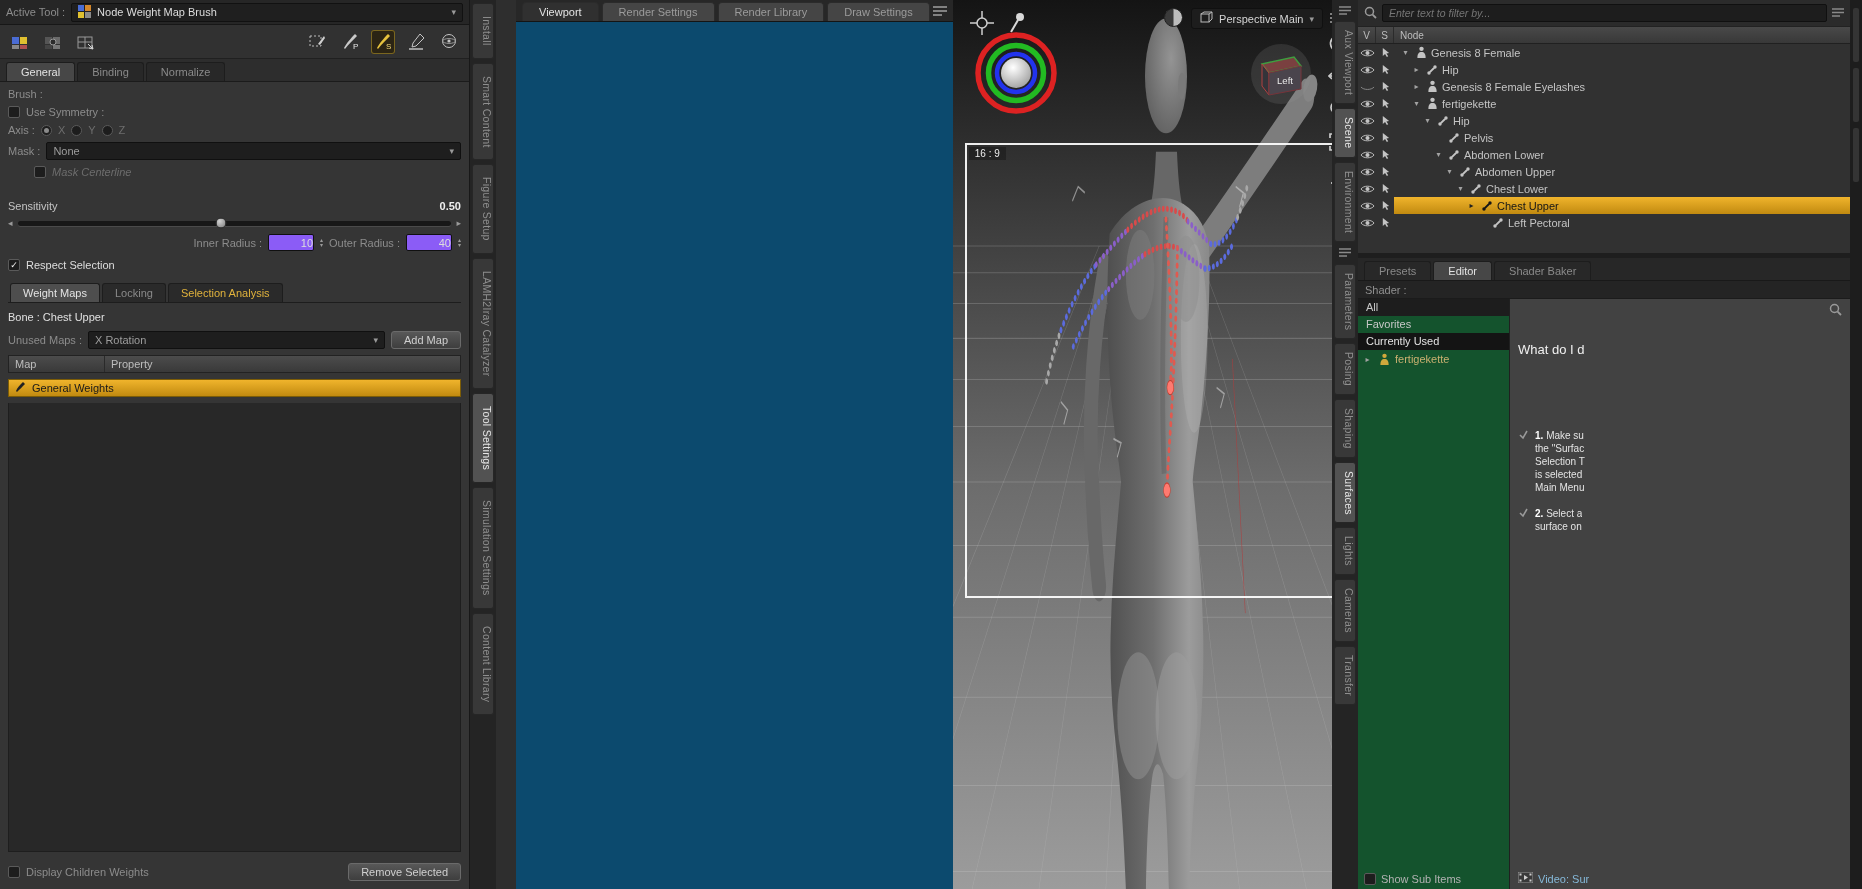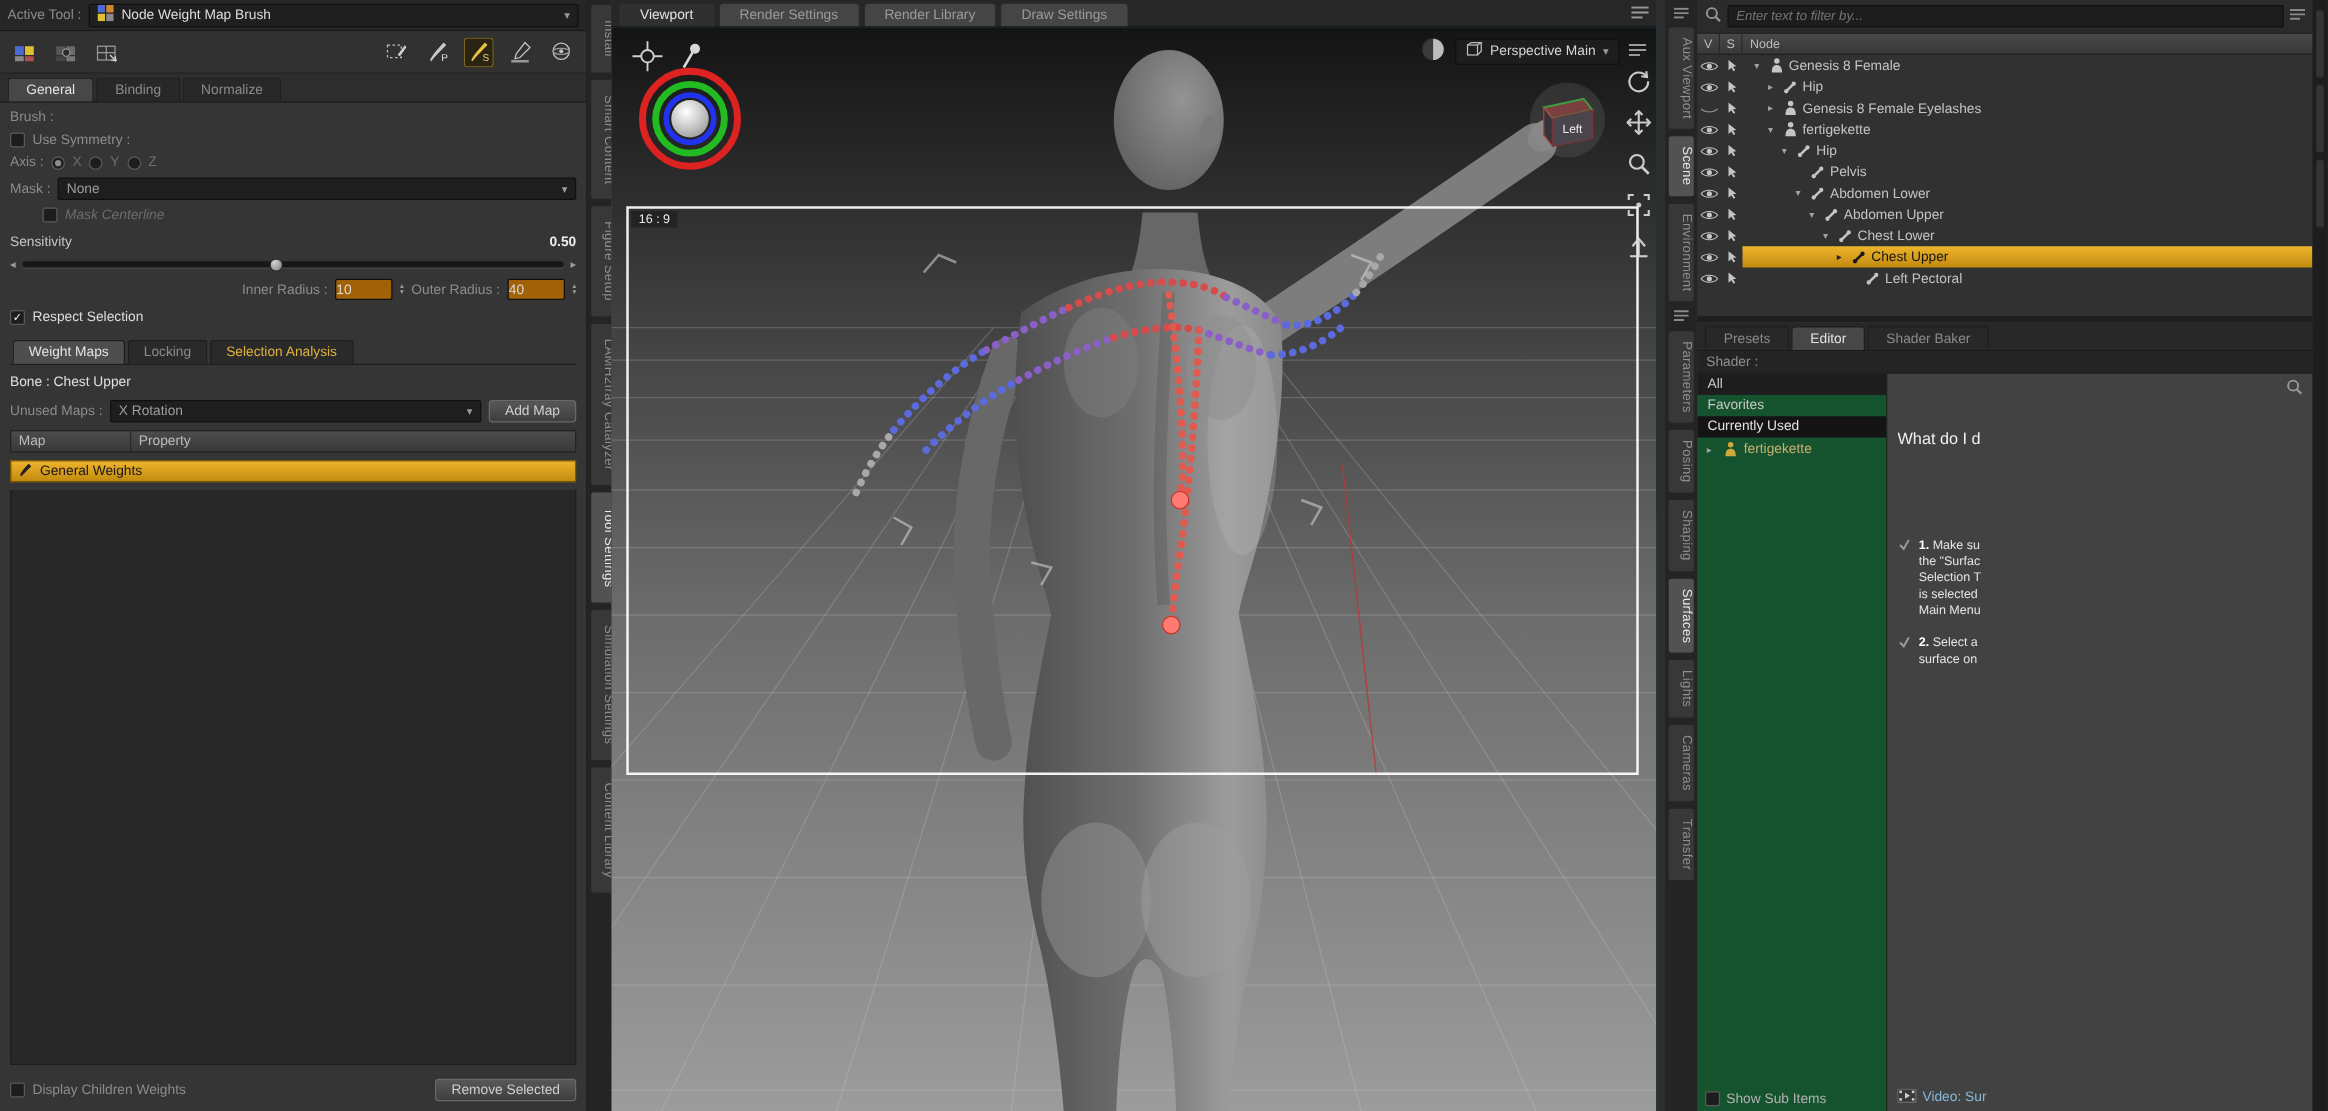--- a/index.html
+++ b/index.html
@@ -31,21 +31,21 @@
   .dim2{color:#6d6d6d}
   .dd{flex:1;display:flex;align-items:center;height:18px;background:#1e1e1e;border:1px solid #101010;border-radius:2px;padding:0 6px;color:#9d9d9d;cursor:pointer}
   .indent20{width:20px;flex:none}
   .sens-head{display:flex;align-items:center}
   .sens-val{margin-left:auto;color:#efefef;font-weight:bold}
   .slider-row{display:flex;align-items:center;gap:5px}
   .sl-arrow{color:#9a9a9a;font-size:9px;cursor:pointer}
   .sl-track{flex:1;height:5px;background:#171717;border-radius:3px;position:relative;box-shadow:0 1px 0 #4a4a4a}
   .sl-handle{position:absolute;top:50%;left:47%;width:11px;height:11px;background:radial-gradient(circle at 35% 30%,#d2d2d2,#7b7b7b);border-radius:50%;transform:translate(-50%,-50%);border:1px solid #2c2c2c;cursor:pointer}
   .radius-row{display:flex;align-items:center;gap:6px;justify-content:flex-end}
-  .numf{width:46px;height:17px;background:#a16207;border:1px solid #101010;border-radius:2px;color:#ddd;text-align:left;line-height:16px}
+  .numf{width:46px;height:17px;background:#8b5cf6;border:1px solid #101010;border-radius:2px;color:#ddd;text-align:right;line-height:16px}
   .spin{display:flex;flex-direction:column;font-size:6px;color:#9a9a9a;line-height:5px;cursor:pointer}
   .wtabs{display:flex;gap:2px;margin-top:6px;border-bottom:1px solid #1d1d1d;padding:0 0 0 2px}
   .wtab{padding:3px 12px;background:#2a2a2a;color:#8a8a8a;border:1px solid #1d1d1d;border-bottom:none;border-radius:3px 3px 0 0;cursor:pointer}
   .wtab.active{background:#4e4e4e;color:#e3e3e3}
   .wtab.yellow{color:#e0b23c}
   .bone-lbl{color:#e0e0e0;padding:2px 0}
   .btn{background:linear-gradient(#585858,#3e3e3e);border:1px solid #6a6a6a;border-radius:3px;color:#cfcfcf;padding:2px 12px;cursor:pointer;white-space:nowrap}
   .maptable-head{display:flex;height:18px;background:linear-gradient(#4c4c4c,#393939);border:1px solid #222;color:#bdbdbd}
   .mt-c1{width:96px;padding:2px 6px;border-right:1px solid #2a2a2a}
   .mt-c2{flex:1;padding:2px 6px}
@@ -56,21 +56,21 @@
 
   
   .left-dock{left:470px;width:26px;background:#242424}
   .right-dock{left:1332px;width:26px;background:#242424}
   .vtabs{display:flex;flex-direction:column;align-items:stretch;gap:4px;padding:3px 2px;height:100%}
   .vtab{writing-mode:vertical-rl;text-orientation:mixed;background:#383838;color:#8f8f8f;font-size:10.5px;padding:12px 0;text-align:center;border-radius:3px;border:1px solid #262626;cursor:pointer;letter-spacing:.3px}
   .vtab.active{background:#525252;color:#e6e6e6}
   .dock-menu{height:14px;display:flex;align-items:center;justify-content:center;cursor:pointer;flex:none}
 
   
-  .viewport{left:489px;width:836px;display:flex;flex-direction:column;background:#0c4a6e}
+  .viewport{left:516px;width:836px;display:flex;flex-direction:row;background:#0c4a6e}
   .vp-tabs{display:flex;align-items:flex-end;height:22px;background:#272727;padding:2px 6px 0;gap:3px;border-bottom:1px solid #141414;flex:none}
   .vptab{padding:3px 16px;border-radius:4px 4px 0 0;background:#454545;color:#9b9b9b;border:1px solid #2b2b2b;border-bottom:none;cursor:pointer}
   .vptab.active{background:#303030;color:#e3e3e3}
   .vp-menu{margin-left:auto;margin-bottom:3px;cursor:pointer}
   .vp-canvas{position:relative;flex:1;overflow:hidden}
   .scene-svg{position:absolute;inset:0;width:100%;height:100%}
   .aspect-frame{position:absolute;left:12px;top:143px;width:810px;height:455px;border:2px solid rgba(255,255,255,.92);pointer-events:none}
   .aspect-label{position:absolute;top:2px;left:2px;color:#ececec;font-size:10px;background:rgba(15,15,15,.4);padding:1px 6px}
   .vp-tl{position:absolute;left:16px;top:10px;display:flex;gap:12px;align-items:center}
   .brush-widget{position:absolute;left:20px;top:30px;width:86px;height:86px}
@@ -243,21 +243,21 @@
       </div>
 
       <div class="row">
         <span class="indent20"></span>
         <span class="checkbox">
             <span class="ck">✓</span>
           </span>
         <span class="dim2" style="font-style:italic">Mask Centerline</span>
       </div>
 
-      <div class="sens-head row" style="margin-top:4px">
+      <div class="sens-head row" style="margin-top:16px">
         <span>Sensitivity</span>
         <span class="sens-val">0.50</span>
       </div>
       <div class="slider-row">
         <span class="sl-arrow">◂</span>
         <div class="sl-track">
             <div class="sl-handle"></div>
           </div>
         <span class="sl-arrow">▸</span>
       </div>

